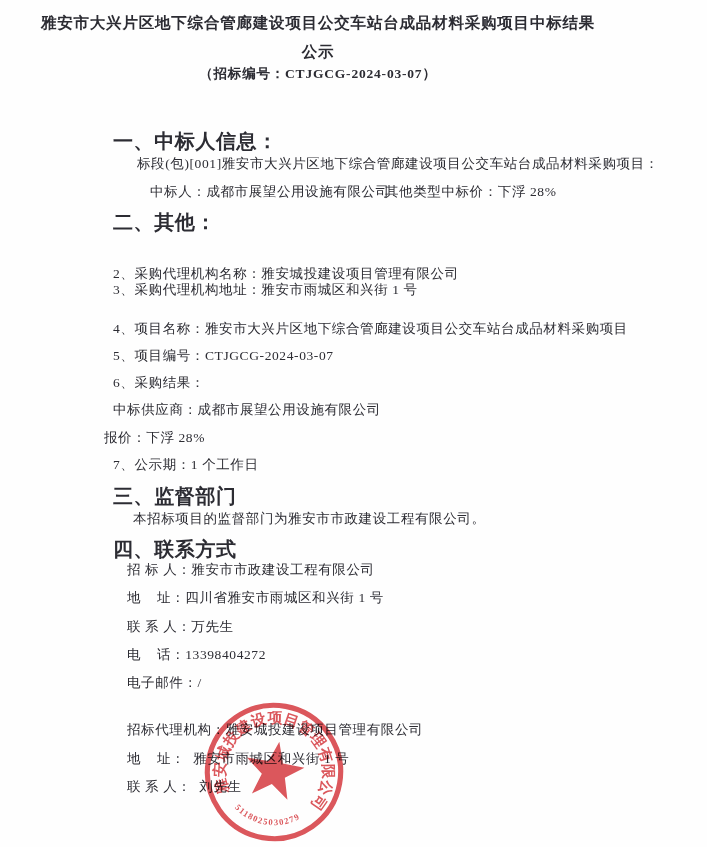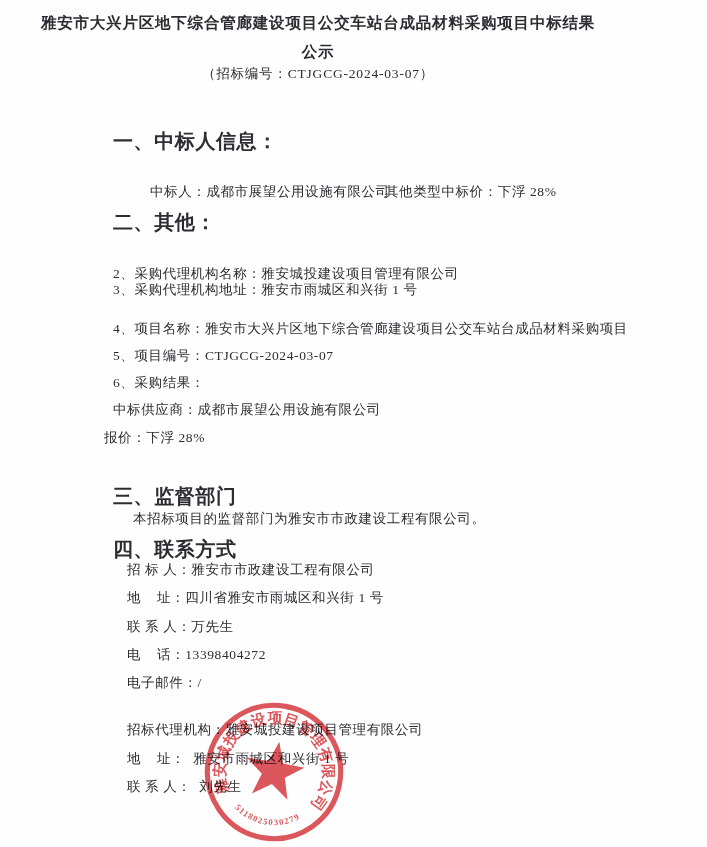--- a/index.html
+++ b/index.html
@@ -43,34 +43,36 @@
     font-weight:600;
   }
 </style>
 </head>
 <body>
 
 <div class="page">
 
   <div class="line title" style="top:13px">雅安市大兴片区地下综合管廊建设项目公交车站台成品材料采购项目中标结果</div>
   <div class="line title" style="top:42px">公示</div>
-  <div class="line title" style="top:65px;font-size:13.5px;font-weight:400">（招标编号：CTJGCG-2024-03-07）</div>
+  <div class="line title" style="top:65px;font-size:13.5px;font-weight:700">（招标编号：CTJGCG-2024-03-07）</div>
 
   <div class="line heading" style="left:113px;top:128px">一、中标人信息：</div>
+  <div class="line" style="left:137px;top:155px">标段(包)[001]雅安市大兴片区地下综合管廊建设项目公交车站台成品材料采购项目：</div>
   <div class="line" style="left:150px;top:183px">中标人：成都市展望公用设施有限公司</div>
   <div class="line" style="left:385px;top:183px">其他类型中标价：下浮 28%</div>
 
   <div class="line heading" style="left:113px;top:209px">二、其他：</div>
   <div class="line" style="left:113px;top:265px">2、采购代理机构名称：雅安城投建设项目管理有限公司</div>
   <div class="line" style="left:113px;top:281px">3、采购代理机构地址：雅安市雨城区和兴街 1 号</div>
   <div class="line" style="left:113px;top:320px">4、项目名称：雅安市大兴片区地下综合管廊建设项目公交车站台成品材料采购项目</div>
   <div class="line" style="left:113px;top:347px">5、项目编号：CTJGCG-2024-03-07</div>
   <div class="line" style="left:113px;top:374px">6、采购结果：</div>
   <div class="line" style="left:113px;top:401px">中标供应商：成都市展望公用设施有限公司</div>
   <div class="line" style="left:104px;top:429px">报价：下浮 28%</div>
+  <div class="line" style="left:113px;top:456px">7、公示期：1 个工作日</div>
 
   <div class="line heading" style="left:113px;top:483px">三、监督部门</div>
   <div class="line" style="left:133px;top:510px">本招标项目的监督部门为雅安市市政建设工程有限公司。</div>
 
   <div class="line heading" style="left:113px;top:536px">四、联系方式</div>
   <div class="line" style="left:127px;top:561px"><span>招 标 人：</span><span>雅安市市政建设工程有限公司</span></div>
   <div class="line" style="left:127px;top:589px"><span>地    址：</span><span>四川省雅安市雨城区和兴街 1 号</span></div>
   <div class="line" style="left:127px;top:618px"><span>联 系 人：</span><span>万先生</span></div>
   <div class="line" style="left:127px;top:646px"><span>电    话：</span><span>13398404272</span></div>
   <div class="line" style="left:127px;top:674px"><span>电子邮件：</span><span>/</span></div>

